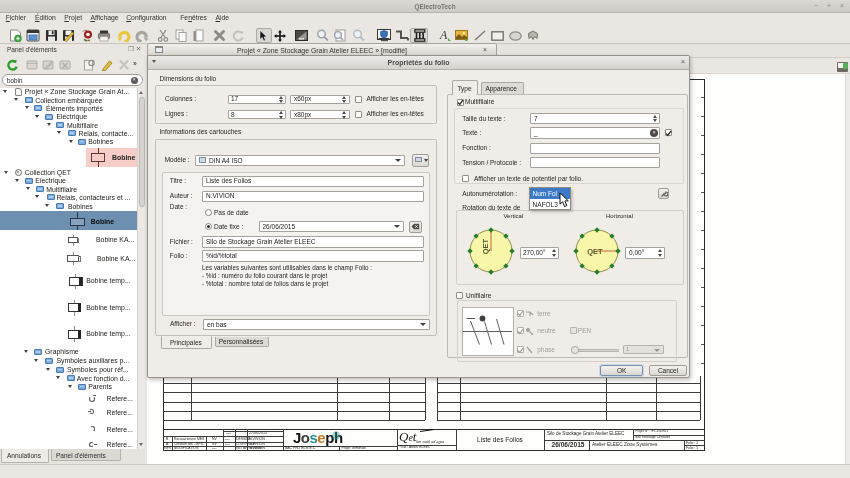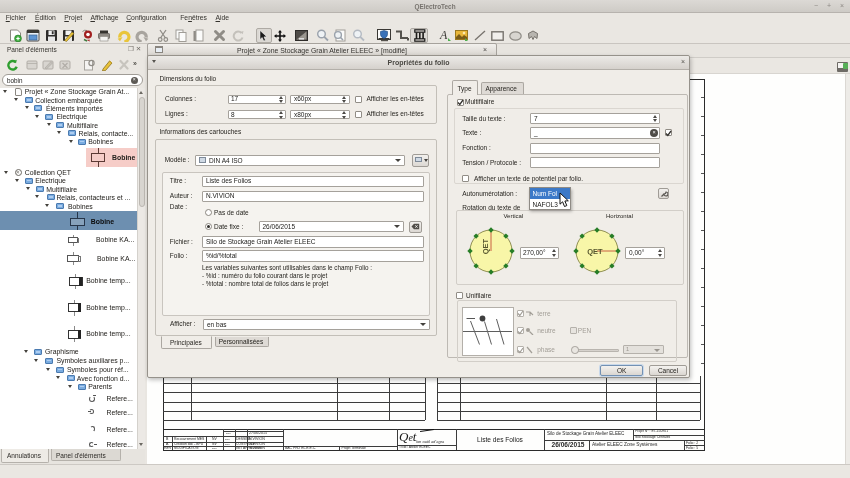--- a/index.html
+++ b/index.html
@@ -487,20 +487,24 @@
 <div class="tiny" style="left:249px;top:442.7px;font-size:3.6px;">N.VIVION</div>
 <div class="tiny" style="left:164px;top:447.3px;font-size:3.6px;">REV</div>
 <div class="tiny" style="left:174px;top:447.3px;font-size:3.4px;">MODIFICATION</div>
 <div class="tiny" style="left:212px;top:447.3px;font-size:3.4px;">----</div>
 <div class="tiny" style="left:236px;top:447.3px;font-size:3.4px;">INIT</div>
 <div class="tiny" style="left:243px;top:447.3px;font-size:3.4px;">APPROUVE</div>
 <div class="tiny" style="left:249px;top:447.3px;font-size:3.6px;">N.VIVION</div>
 
 <div class="vline" style="left:339.4px;top:446.4px;height:4px;"></div>
 <div class="hline" style="left:282.7px;top:446.4px;width:114.3px;"></div>
+<div class="abs" style="left:285px;top:428.5px;width:111px;height:17.5px;overflow:hidden;">
+ <span style="position:absolute;left:8px;top:0.5px;font-size:15px;font-weight:bold;letter-spacing:-0.5px;color:#161616;">J<span style="color:#3e3e3e;">o</span><span style="color:#238f8b;">s</span><span style="color:#c8761f;">e</span><span style="color:#161616;">p</span><span style="color:#161616;">h</span></span>
+ <span style="position:absolute;left:47px;top:2.5px;width:8px;height:9px;background:#2a9a96;border-radius:50%;opacity:.4;"></span>
+</div>
 <div class="tiny" style="left:285px;top:447.3px;font-size:3.4px;">BAC PRO EL.E.E.C.</div>
 <div class="tiny" style="left:341.5px;top:447.3px;font-size:3.4px;">Projet Terminale</div>
 
 <div class="vline" style="left:396.9px;top:428.8px;height:21.6px;"></div>
 <div class="hline" style="left:396.9px;top:444.6px;width:59.2px;"></div>
 <div class="abs" style="left:398px;top:428.5px;width:57px;height:16px;overflow:hidden;">
  <span style="position:absolute;left:1px;top:0px;font-size:13px;font-style:italic;font-family:'Liberation Serif',serif;color:#1a1a1a;">Q<span style="font-size:10px;">e</span>t</span>
  <span style="position:absolute;left:22px;top:1px;width:14px;height:1.3px;background:#111;transform:rotate(-8deg);"></span>
  <span style="position:absolute;left:18px;top:10px;font-size:4px;font-style:italic;color:#333;">ſon outil ad’agra</span>
 </div>

